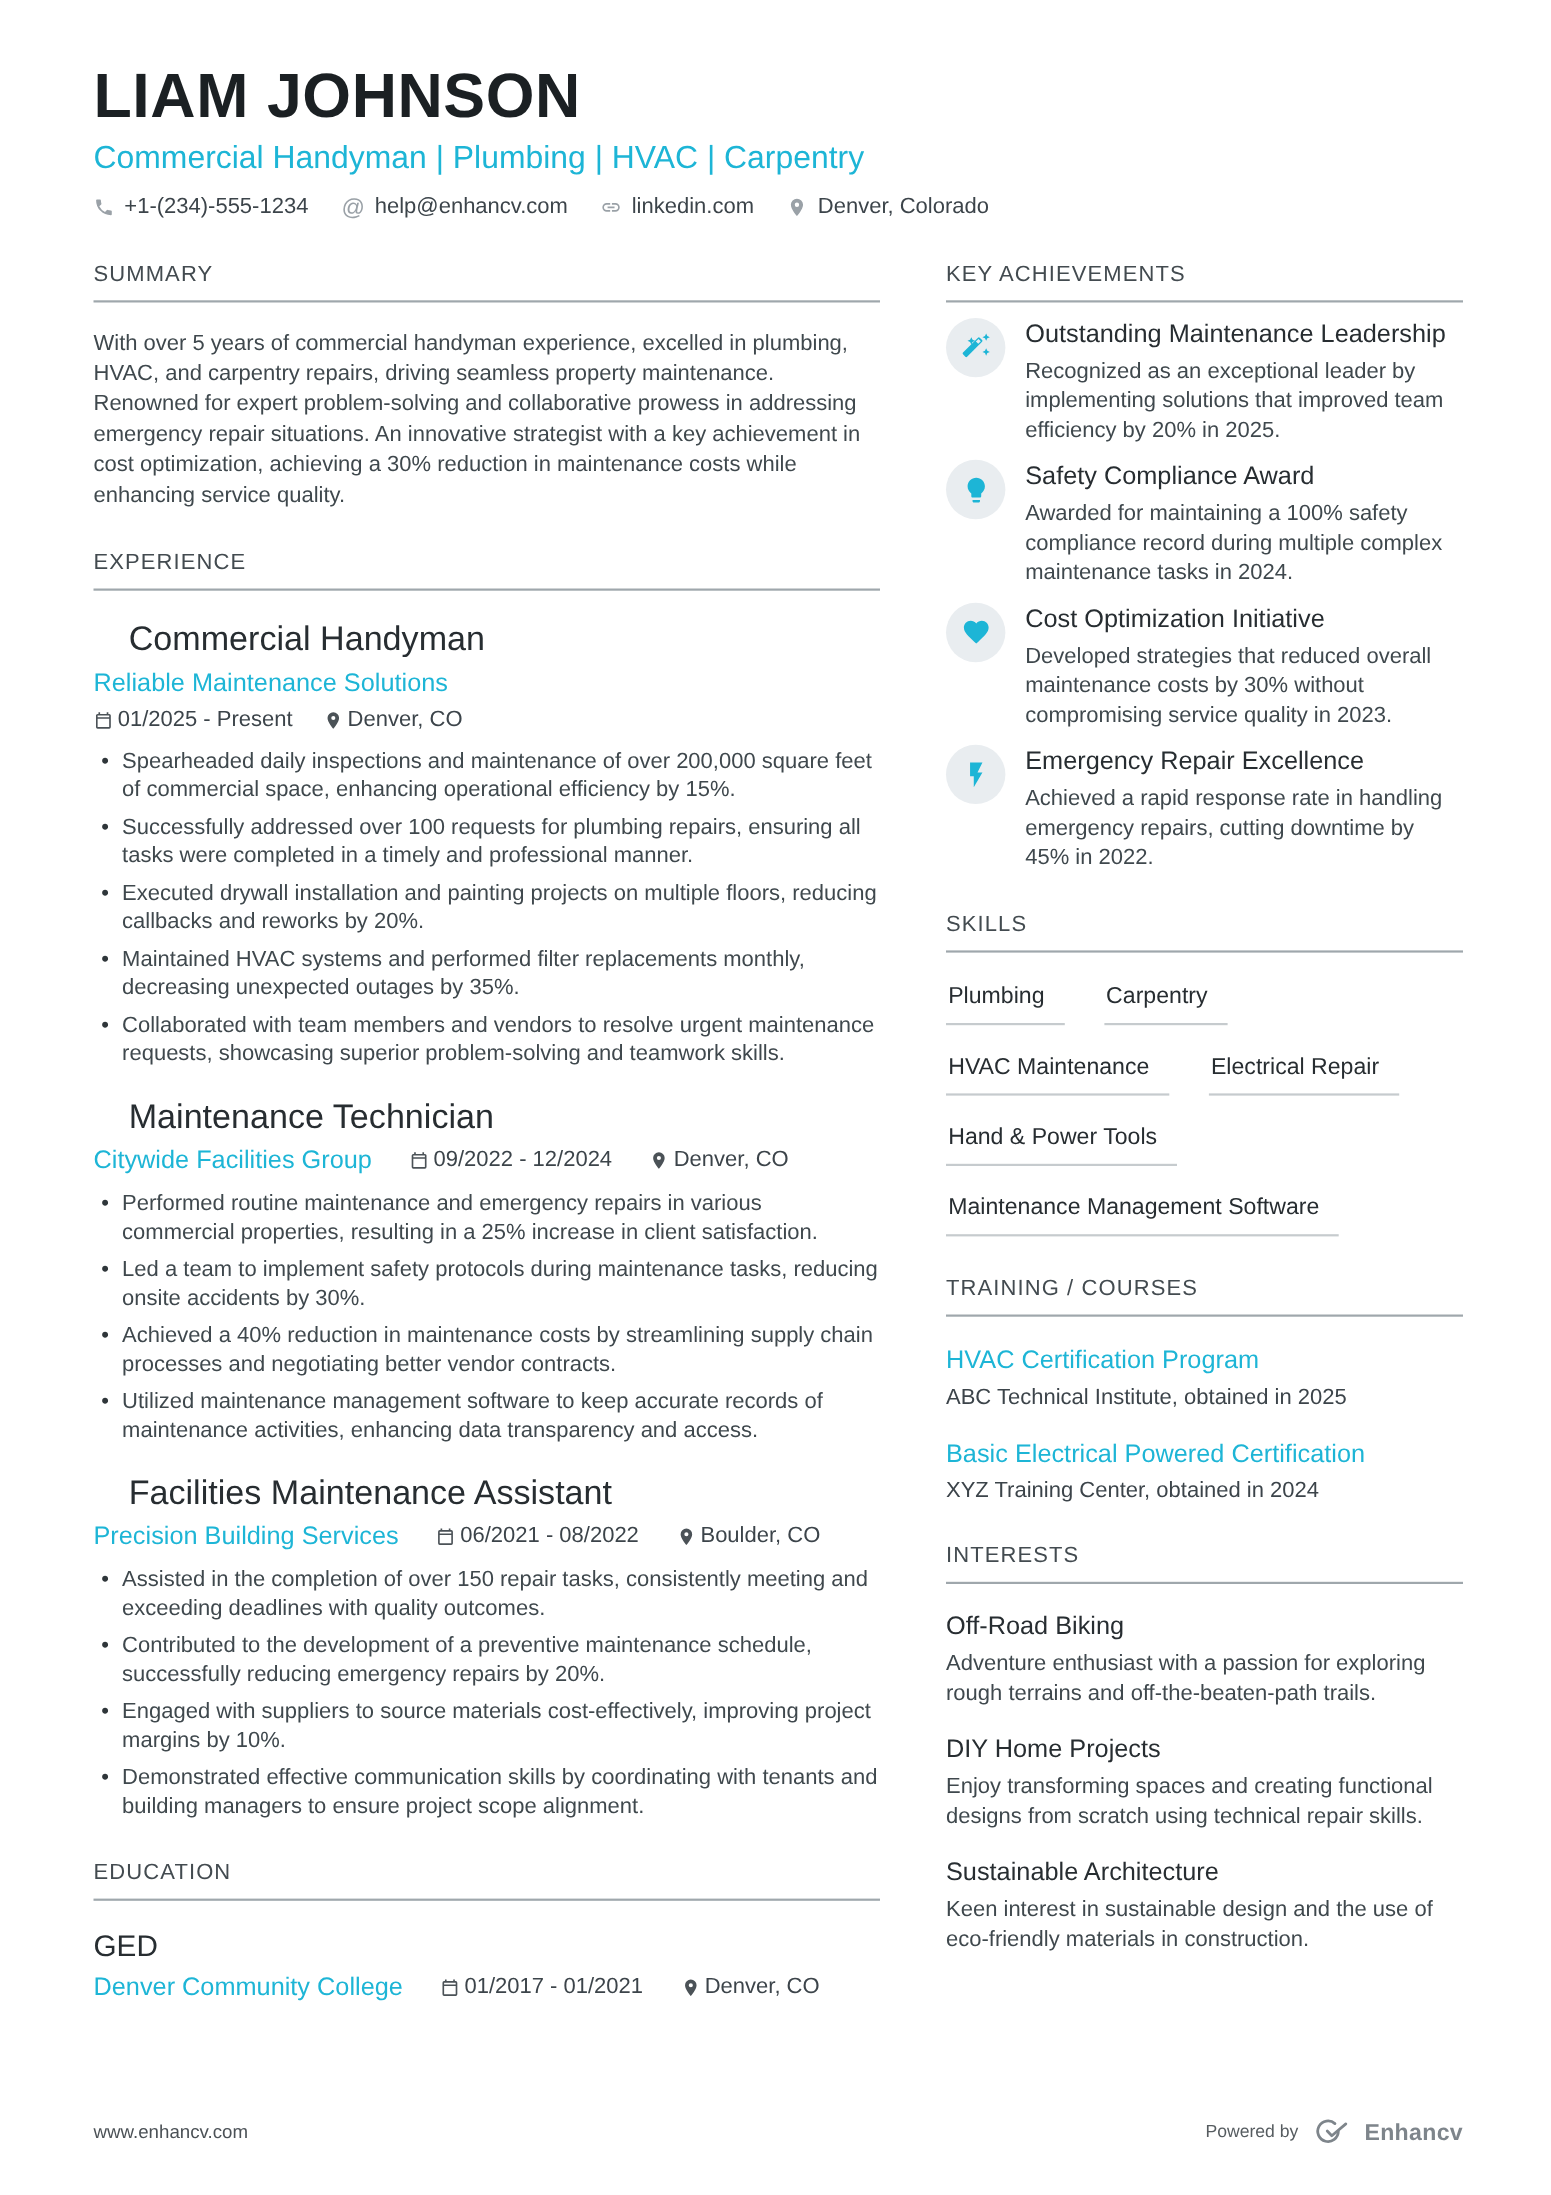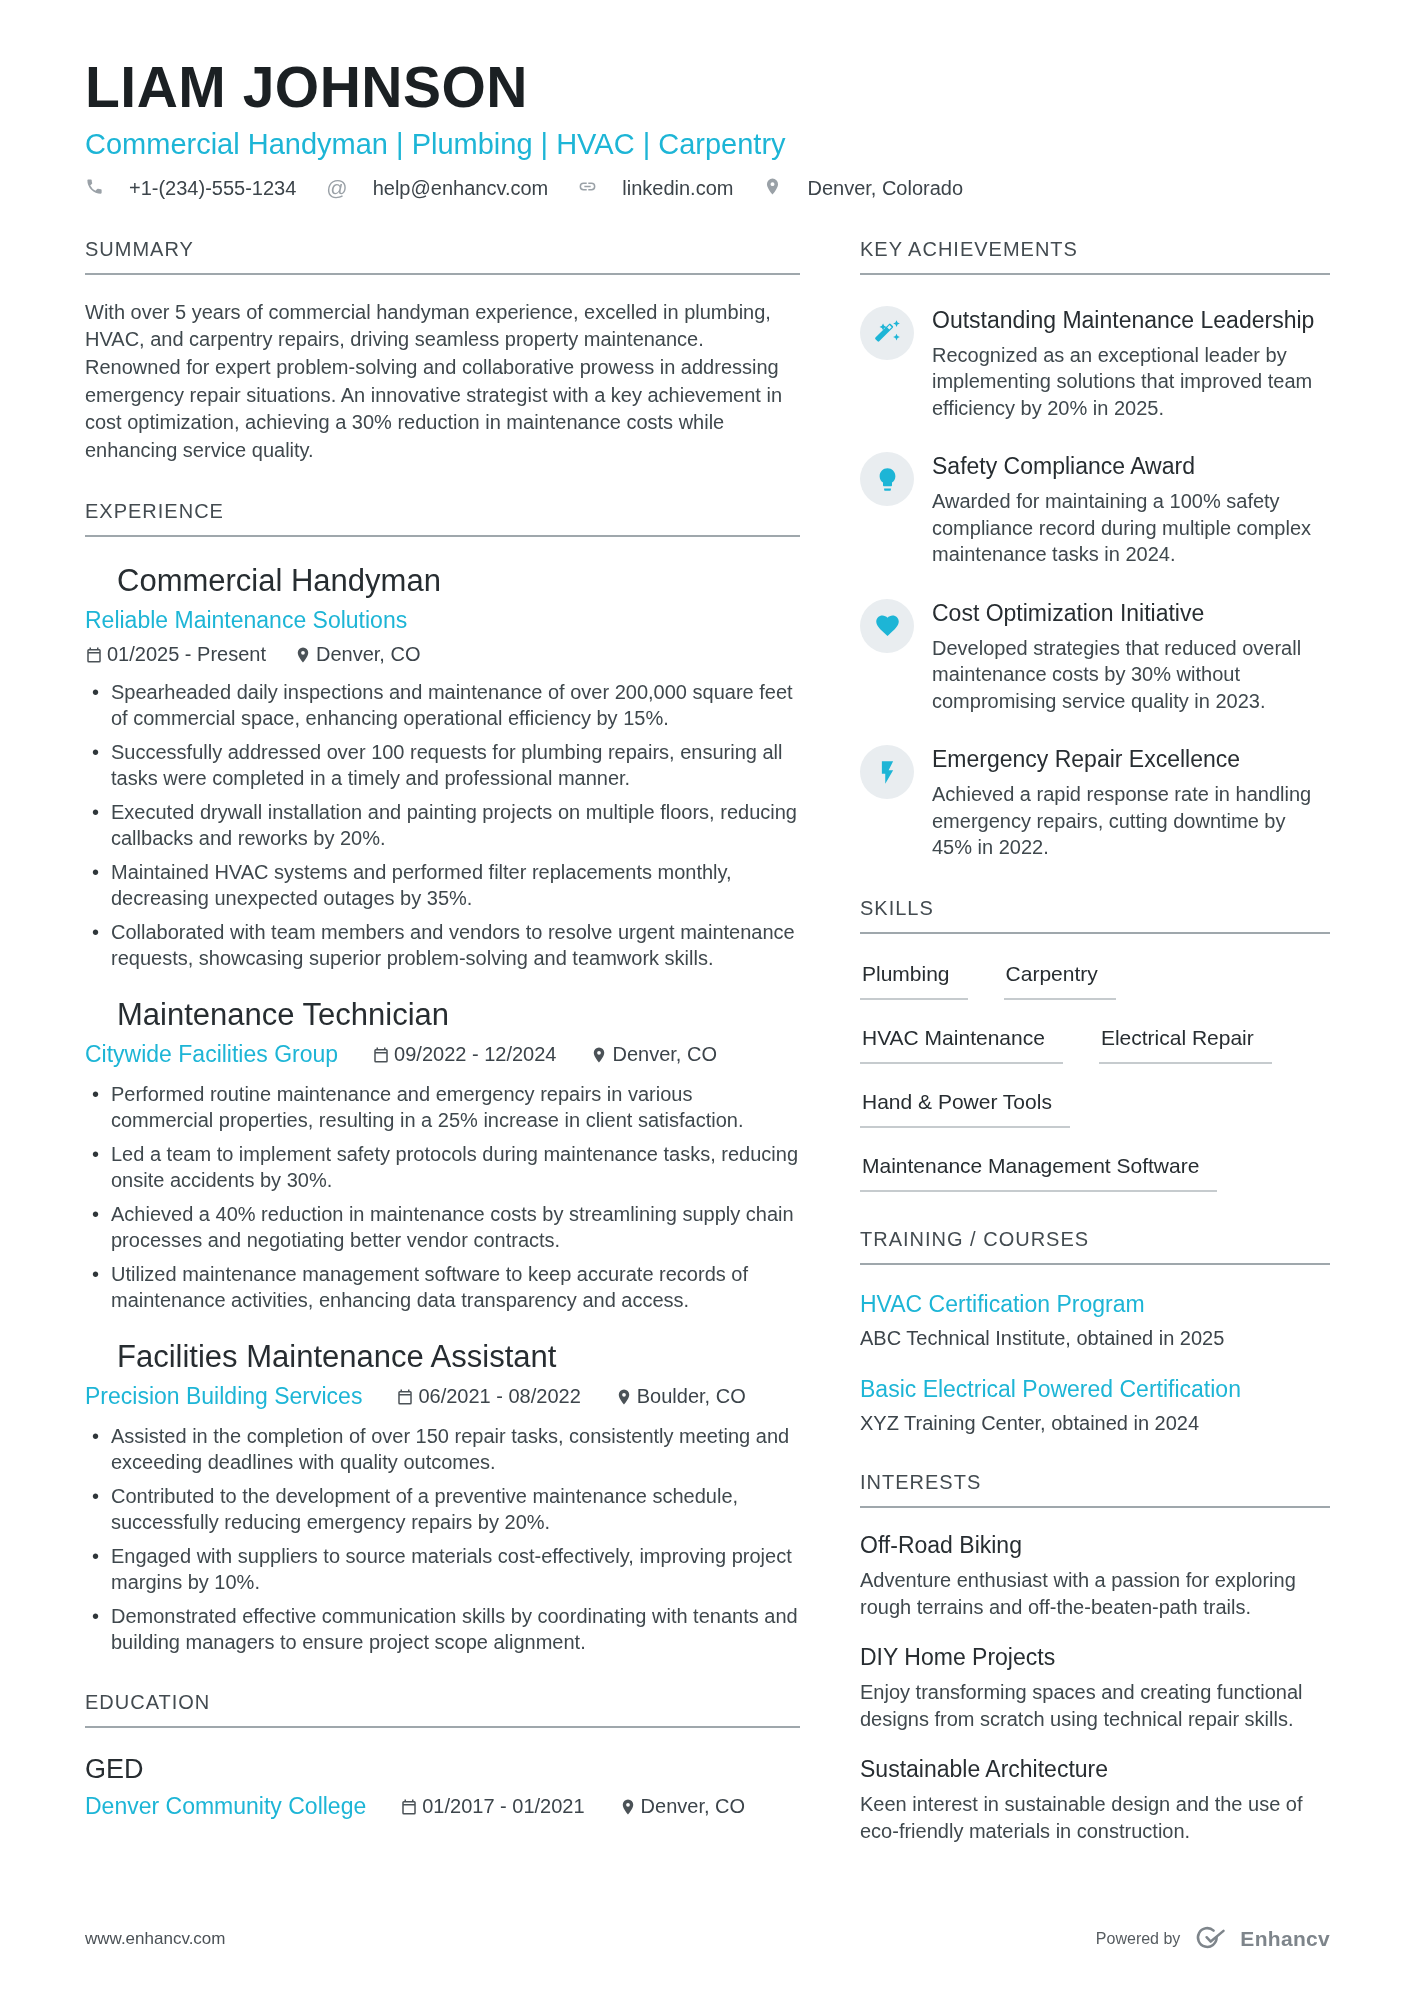--- a/index.html
+++ b/index.html
@@ -6,21 +6,21 @@
   * { margin:0; padding:0; box-sizing:border-box; }
   html,body { background:#ffffff; }
   body { font-family:"Liberation Sans","DejaVu Sans",sans-serif; color:var(--body); }
   .page { width:1410px; min-height:1995px; margin:0 auto; background:#fff; padding:58px 80px 44px 85px; display:flex; flex-direction:column; }
 
   
   .hdr { margin-bottom:38px; }
   .name { font-size:57px; font-weight:700; color:#1b2023; letter-spacing:.5px; line-height:1.05; }
   .headline { font-size:29px; color:var(--accent); margin-top:10px; font-weight:500; }
   .contact-row { display:flex; gap:30px; margin-top:16px; font-size:20px; color:#3c444a; align-items:center; flex-wrap:wrap; }
-  .contact-item { display:flex; align-items:flex-start; gap:25px; }
+  .contact-item { display:flex; align-items:center; gap:9px; }
   .icon-sm { width:19px; height:19px; fill:var(--muted); flex:none; }
   .at-icon { color:var(--muted); font-size:21px; line-height:1; }
 
   
   .columns { display:grid; grid-template-columns:715px 1fr; column-gap:60px; align-items:start; }
   section { margin-bottom:36px; }
   .sec-head { font-size:20px; font-weight:400; color:#434b50; letter-spacing:1px; padding-bottom:12px; border-bottom:2px solid var(--rule); }
 
   
   .summary-text { margin-top:24px; font-size:20px; line-height:1.38; }
@@ -35,21 +35,21 @@
   .meta-item { display:flex; align-items:center; gap:4px; font-size:20px; color:#3c444a; }
   .meta-icon { width:18px; height:18px; fill:#4b5257; flex:none; }
   .bullets { list-style:none; margin-top:13px; }
   .bullets li { position:relative; padding-left:26px; margin-bottom:8px; font-size:20px; line-height:1.3; }
   .bullets li::before { content:"•"; position:absolute; left:7px; top:0; color:#2f363a; }
 
   
   .degree { font-size:27px; font-weight:500; color:var(--ink); margin-top:26px; }
 
   
-  .ach-item { display:flex; gap:18px; margin-top:31px; }
+  .ach-item { display:flex; gap:18px; margin-top:14px; }
   .ach-icon-wrap { width:54px; height:54px; border-radius:50%; background:#e9edf0; display:flex; align-items:center; justify-content:center; flex:none; }
   .ach-icon { width:27px; height:27px; fill:var(--accent); }
   .ach-title { font-size:23px; color:var(--ink); font-weight:500; line-height:1.25; }
   .ach-text { font-size:20px; line-height:1.33; margin-top:7px; }
 
   
   .skills-wrap { display:flex; flex-wrap:wrap; column-gap:36px; row-gap:26px; margin-top:28px; }
   .skill { font-size:21px; color:var(--ink); border-bottom:2px solid #c6cbce; padding:0 18px 12px 2px; }
 
   

